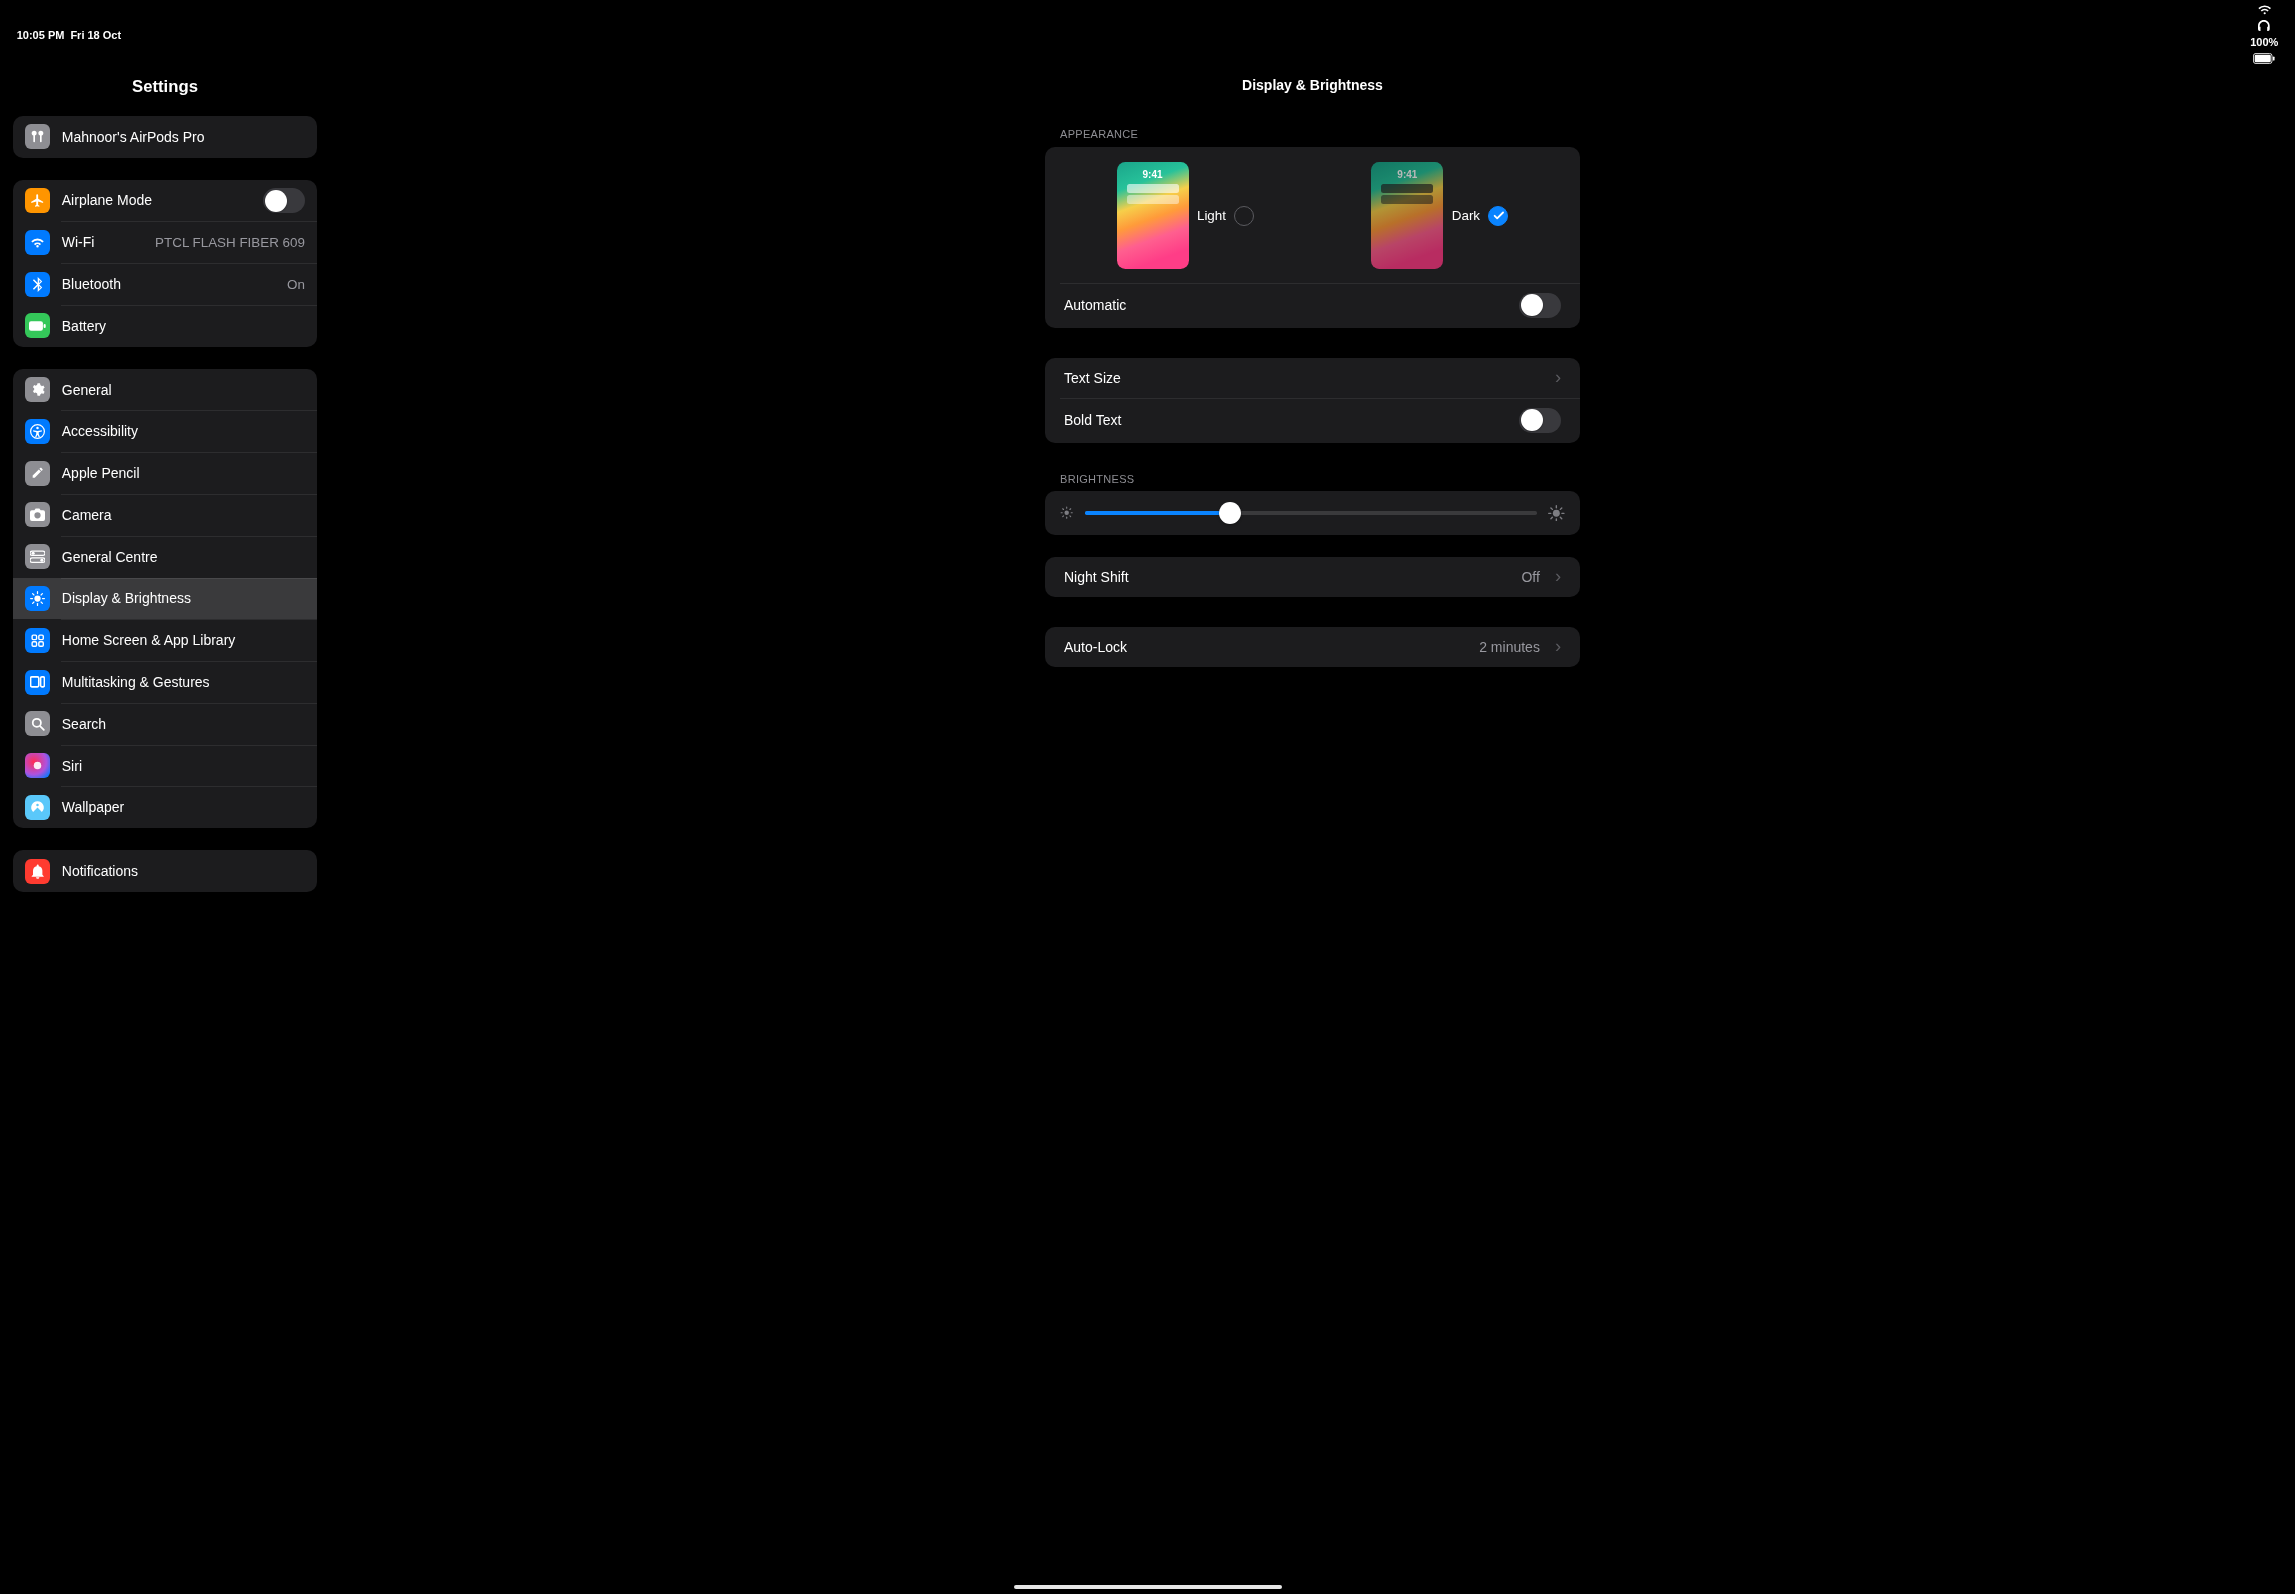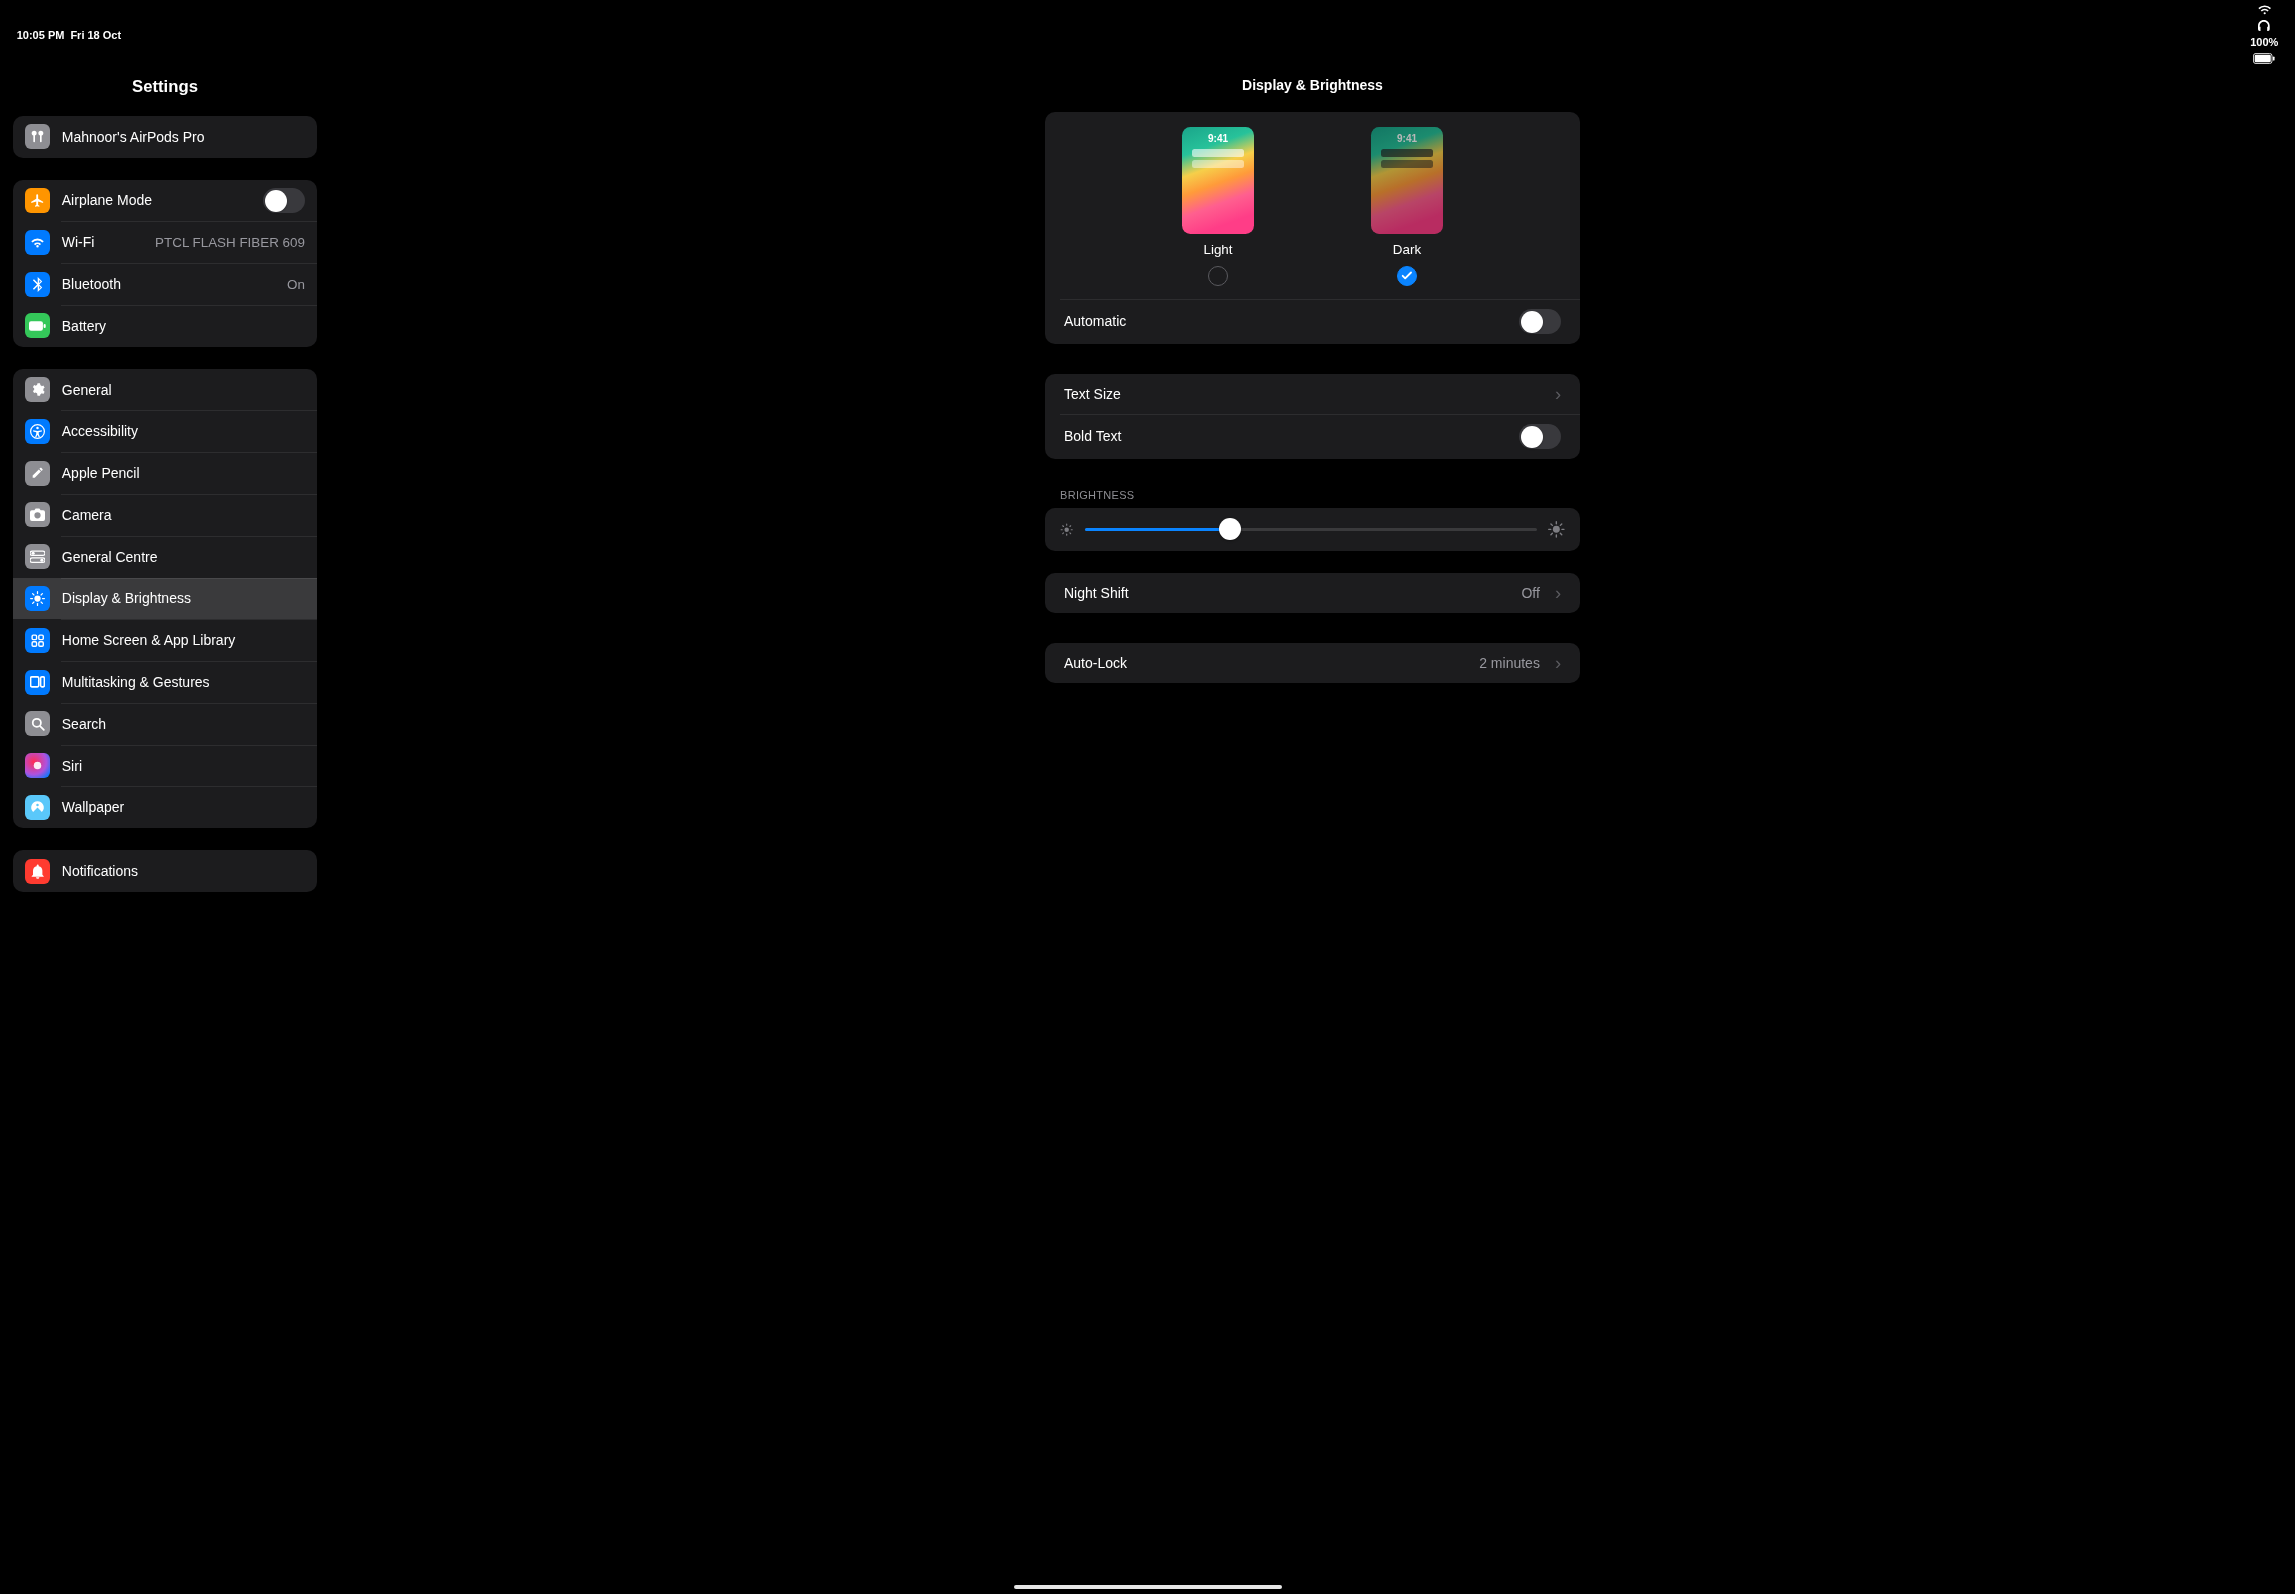--- a/index.html
+++ b/index.html
@@ -116,21 +116,21 @@
   }
   .prow .plabel { flex:1; font-size:14px; }
   .prow .pdetail { color:#98989f; font-size:14px; }
   .chevron { color:#5a5a5f; font-size:18.4px; line-height:1; margin-left:3.3px;}
 
   
   .appearance-row {
     display:flex; justify-content:center; gap:117px;
     padding: 15px 0 13.4px 0;
   }
-  .appearance-opt { display:flex; flex-direction:column; align-items:center; gap:8.4px; }
+  .appearance-opt { display:flex; flex-direction:row; align-items:center; gap:8.4px; }
   .thumb {
     width:72px; height:107px; border-radius:8.4px; position:relative; overflow:hidden;
     background: linear-gradient(160deg,#1aa58a 0%, #27c29a 22%, #f6cf4a 38%, #ff9b3a 52%, #ff5f8f 68%, #ff3d87 85%);
   }
   .thumb.dark::after { content:""; position:absolute; inset:0; background:rgba(0,0,0,0.28); }
   .thumb .t-time { position:absolute; top:6.7px; left:0; right:0; text-align:center; font-size:10px; font-weight:700; color:#fff; }
   .thumb .bar { position:absolute; left:10px; right:10px; height:8.4px; border-radius:2.5px; }
   .thumb .bar.b1 { top:22px; background:rgba(255,255,255,0.6);}
   .thumb .bar.b2 { top:33px; background:rgba(255,255,255,0.45);}
   .thumb.dark .bar.b1 { background:rgba(40,40,40,0.7);}
@@ -373,20 +373,21 @@
           </div>
           <div class="label">Notifications</div>
         </div>
       </div>
   </div>
 
   <div class="content">
     <div class="content-title">Display &amp; Brightness</div>
     <div class="content-inner">
 
+      <div class="section-header">APPEARANCE</div>
       <div class="panel">
         <div class="appearance-row">
           <div class="appearance-opt">
             <div class="thumb">
               <div class="t-time">9:41</div>
               <div class="bar b1"></div>
                 <div class="bar b2"></div>
             </div>
             <div class="opt-label">Light</div>
             <div class="radio"></div>

